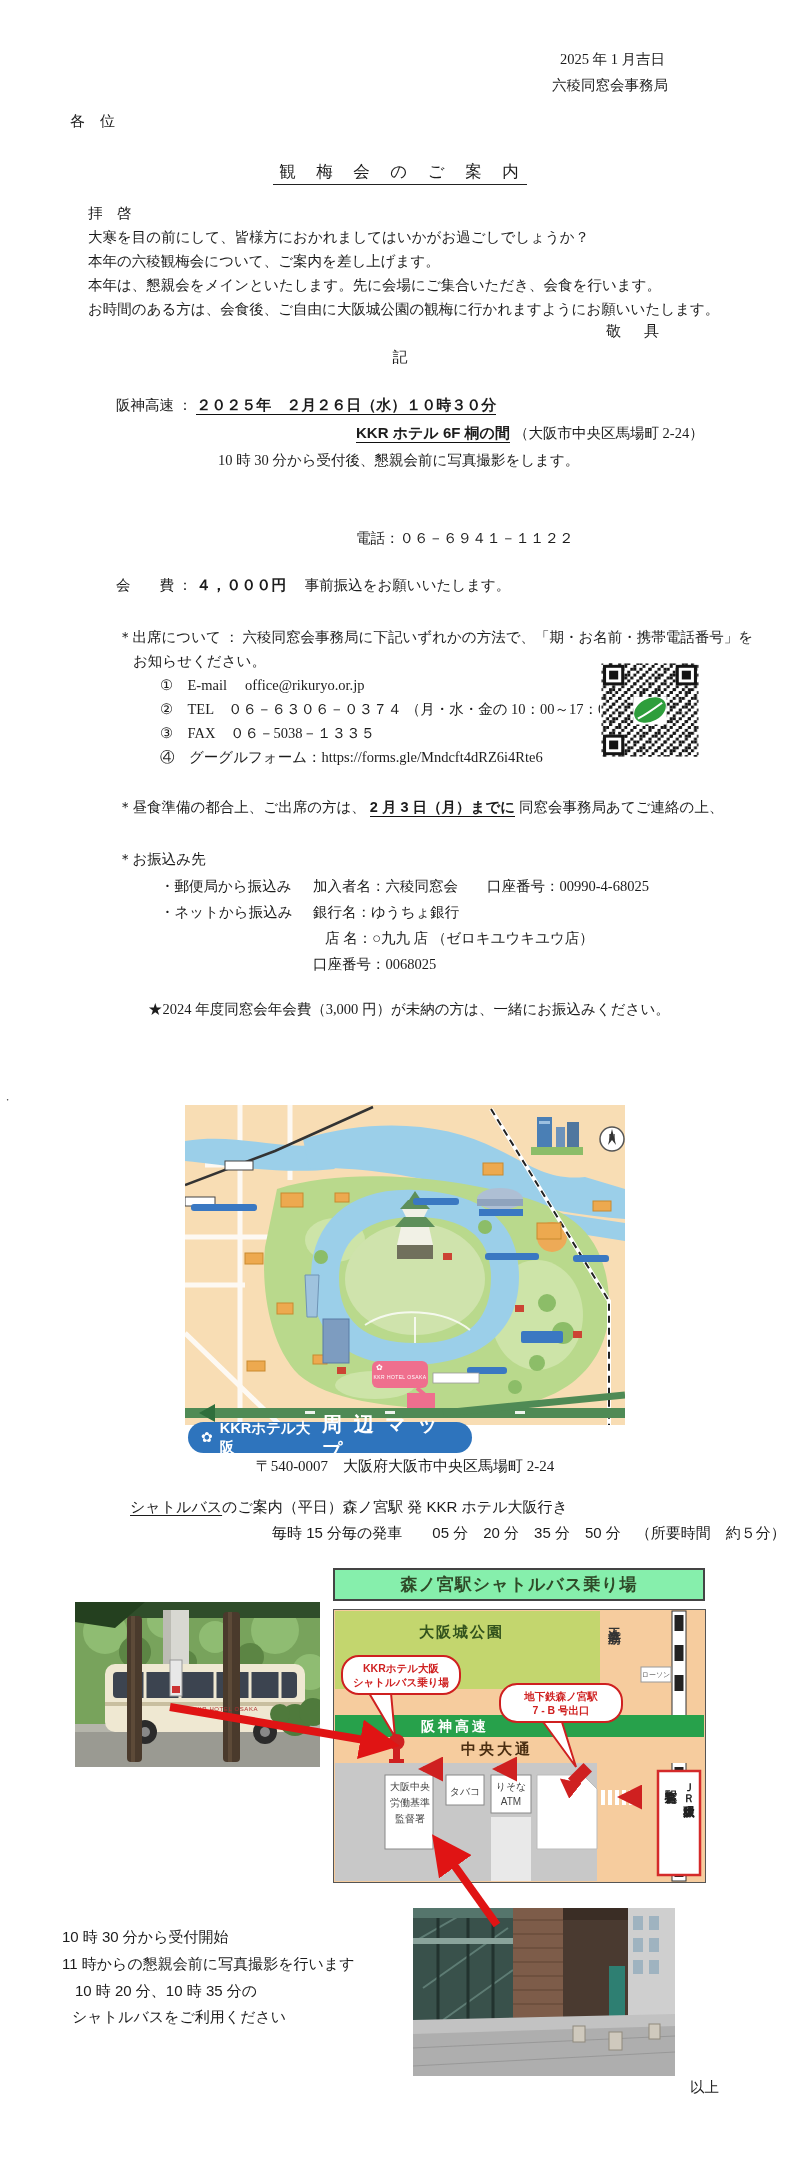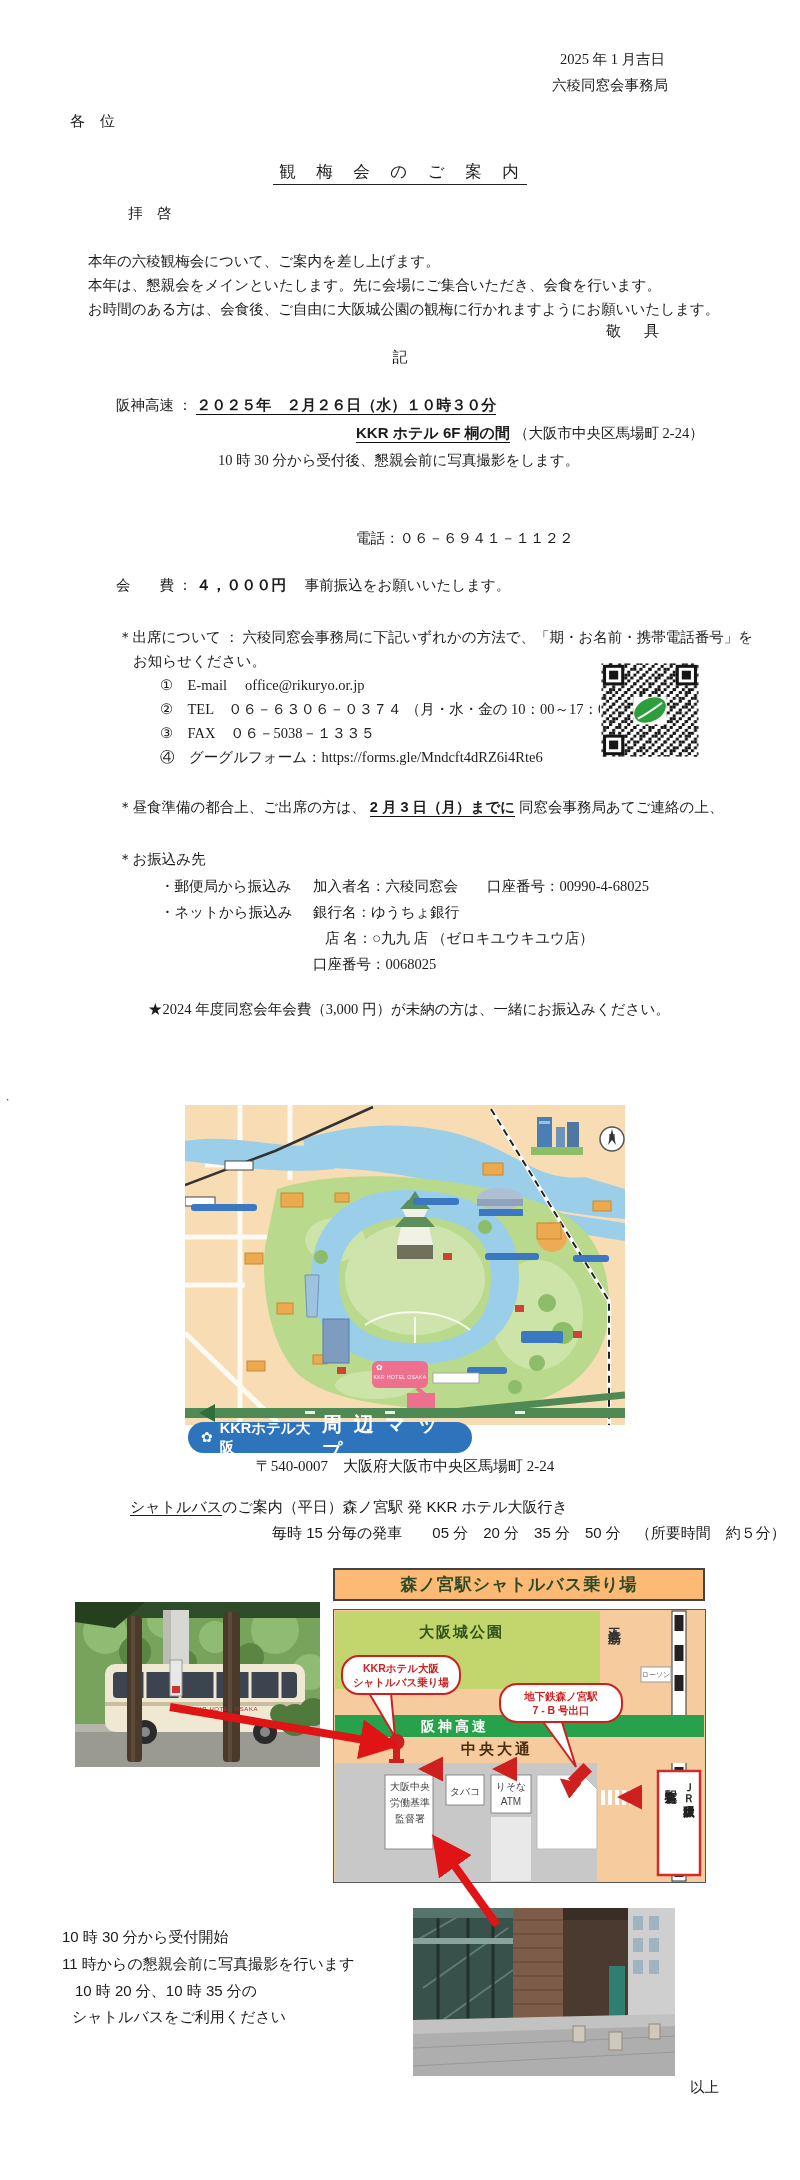--- a/index.html
+++ b/index.html
@@ -10,21 +10,21 @@
   .g{font-family:"Liberation Sans",sans-serif;}
   .b{font-weight:bold;}
   .u{border-bottom:1.5px solid #111;padding-bottom:1px;}
   .fs14{font-size:14.5px;}
   .fs15{font-size:15px;}
   .right{text-align:right;}
   .center{text-align:center;}
   #map1-wrap{left:185px;top:1105px;width:440px;height:320px;}
   #banner{left:188px;top:1422px;width:284px;height:31px;background:#2e74bd;border-radius:16px;
           display:flex;align-items:center;gap:7px;padding:0 13px;box-sizing:border-box;}
-  #map2-title{left:333px;top:1568px;width:372px;height:33px;background:#fdba74;border:2px solid #444;
+  #map2-title{left:333px;top:1568px;width:372px;height:33px;background:#86efac;border:2px solid #444;
           box-sizing:border-box;display:flex;align-items:center;justify-content:center;}
   #map2{left:333px;top:1609px;width:373px;height:274px;}
   .callout{position:absolute;background:#fff;border:2px solid #cf2020;border-radius:18px;
            color:#cf2020;font-family:"Liberation Sans",sans-serif;font-weight:bold;
            font-size:10.5px;line-height:1.35;text-align:center;padding-top:4px;box-sizing:border-box;}
   .vtext{writing-mode:vertical-rl;text-orientation:upright;}
   .maplabel{position:absolute;font-family:"Liberation Sans",sans-serif;}
   .noclick{pointer-events:none;}
 </style>
 </head>
@@ -32,21 +32,22 @@
 
 <div id="page">
 
   <div class="abs s fs14 right" style="left:400px;top:50px;width:265px;">2025 年 1 月吉日</div>
   <div class="abs s fs14 right" style="left:400px;top:76px;width:268px;">六稜同窓会事務局</div>
   <div class="abs s fs15" style="left:70px;top:112px;">各　位</div>
   <div class="abs s center" style="left:0;top:161px;width:800px;">
     <span style="font-size:16.5px;letter-spacing:2px;border-bottom:1.5px solid #222;padding:0 6px 3px;">観　梅　会　の　ご　案　内</span>
   </div>
 
-  <div class="abs s fs14" style="left:88px;top:204px;margin-left:40px;">拝　啓</div>
+  <div class="abs s fs14" style="left:88px;top:204px;">拝　啓</div>
+  <div class="abs s fs14" style="left:88px;top:228px;">大寒を目の前にして、皆様方におかれましてはいかがお過ごしでしょうか？</div>
   <div class="abs s fs14" style="left:88px;top:252px;">本年の六稜観梅会について、ご案内を差し上げます。</div>
   <div class="abs s fs14" style="left:88px;top:300px;">お時間のある方は、会食後、ご自由に大阪城公園の観梅に行かれますようにお願いいたします。</div>
   <div class="abs s fs14" style="left:88px;top:276px;">本年は、懇親会をメインといたします。先に会場にご集合いただき、会食を行います。</div>
   <div class="abs s fs15" style="left:606px;top:322px;letter-spacing:4px;">敬　具</div>
   <div class="abs s fs15 center" style="left:0;top:348px;width:800px;">記</div>
 
   <div class="abs" style="left:116px;top:396px;">
     <span class="s fs14">阪神高速 ：</span>
     <span class="g b u" style="font-size:15px;">２０２５年　２月２６日（水）１０時３０分</span>
   </div>

